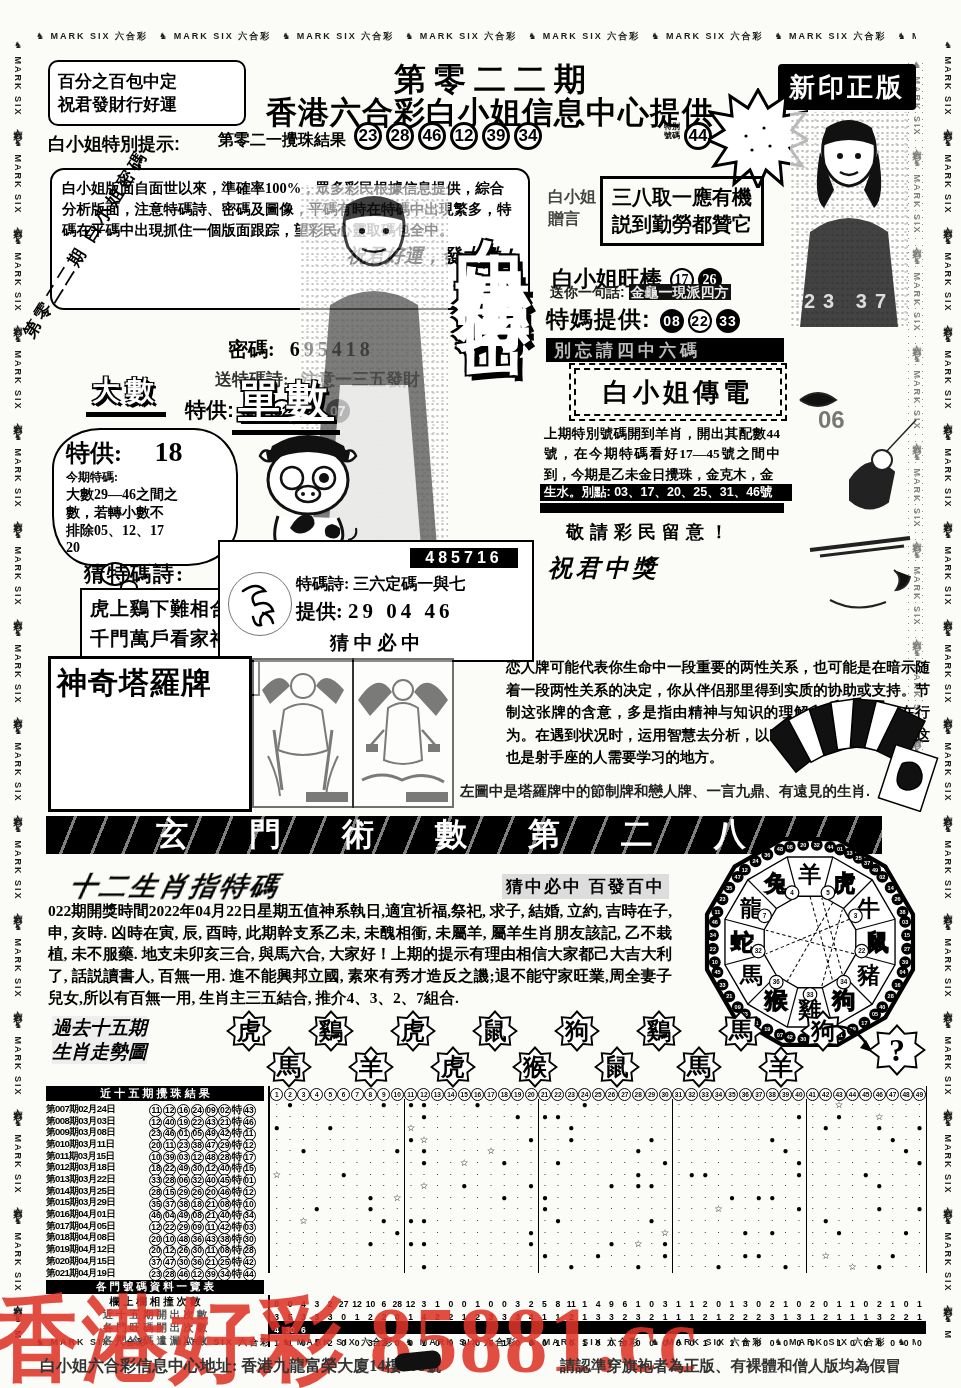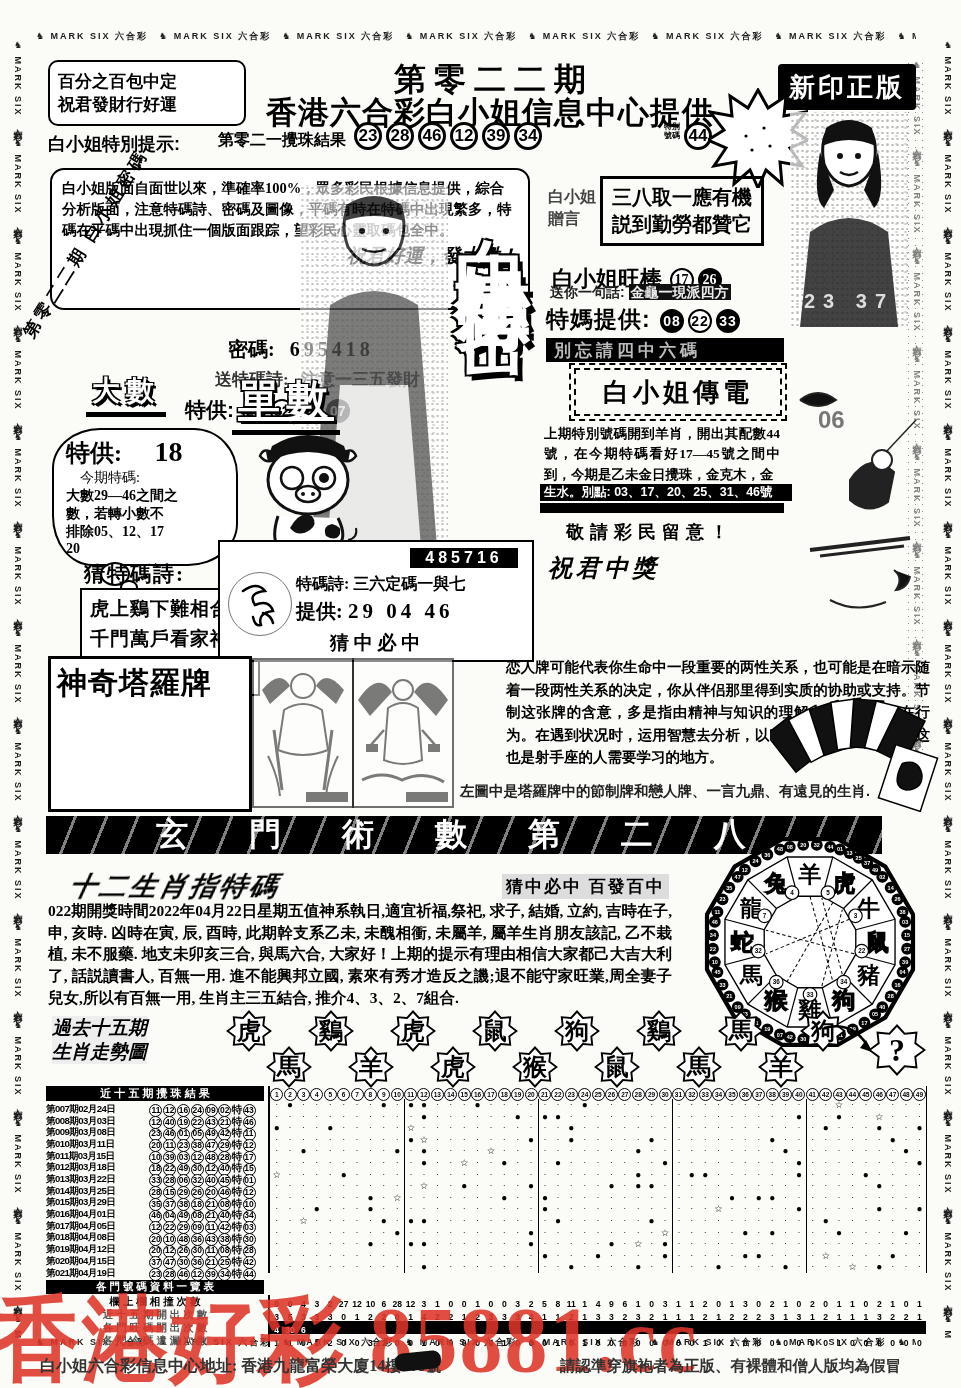--- a/index.html
+++ b/index.html
@@ -171,21 +171,21 @@
     </svg>
     <div class="abs" style="left:28px;top:46px;font-size:24px;color:#777;font-weight:bold;">06</div>
   </div>
 
   <div class="abs serif outlined-sm" style="left:86px;top:372px;font-size:28px;font-weight:900;letter-spacing:6px;border-bottom:5px solid #000;padding:0 6px 2px;">大數</div>
   <div class="abs serif outlined-sm" style="left:232px;top:372px;font-size:42px;font-weight:900;letter-spacing:6px;border-bottom:5px solid #000;padding:0 6px 2px;text-decoration:underline;">單數</div>
 
   <div class="abs" style="left:52px;top:428px;width:186px;height:138px;border:2.5px solid #000;border-radius:48px 44px 50px 40px / 40px 46px 42px 50px;background:#fff;padding:6px 12px;box-sizing:border-box;">
     <span class="serif" style="font-size:24px;font-weight:900;">特供:</span>
     <span class="serif" style="font-size:28px;font-weight:900;margin-left:28px;">18</span>
-    <div class="serif" style="font-size:14px;font-weight:normal;margin-left:14px;">今期特碼:</div>
+    <div class="serif" style="font-size:12px;font-weight:bold;">今期特碼:</div>
     <div class="serif" style="font-size:14px;font-weight:bold;">大數29—46之間之</div>
     <div class="serif" style="font-size:14px;font-weight:bold;">數，若轉小數不</div>
     <div class="serif" style="font-size:14px;font-weight:bold;">排除05、12、17</div>
     <div class="serif" style="font-size:14px;font-weight:bold;">20</div>
   </div>
   <div class="abs" style="left:100px;top:562px;width:26px;height:20px;border:2px solid #000;border-radius:50%;background:#fff;"></div>
   <div class="abs" style="left:120px;top:580px;width:14px;height:11px;border:2px solid #000;border-radius:50%;background:#fff;"></div>
 
   <div class="abs" style="left:248px;top:428px;width:120px;height:130px;">
     <svg width="120" height="130" viewBox="0 0 120 130">

